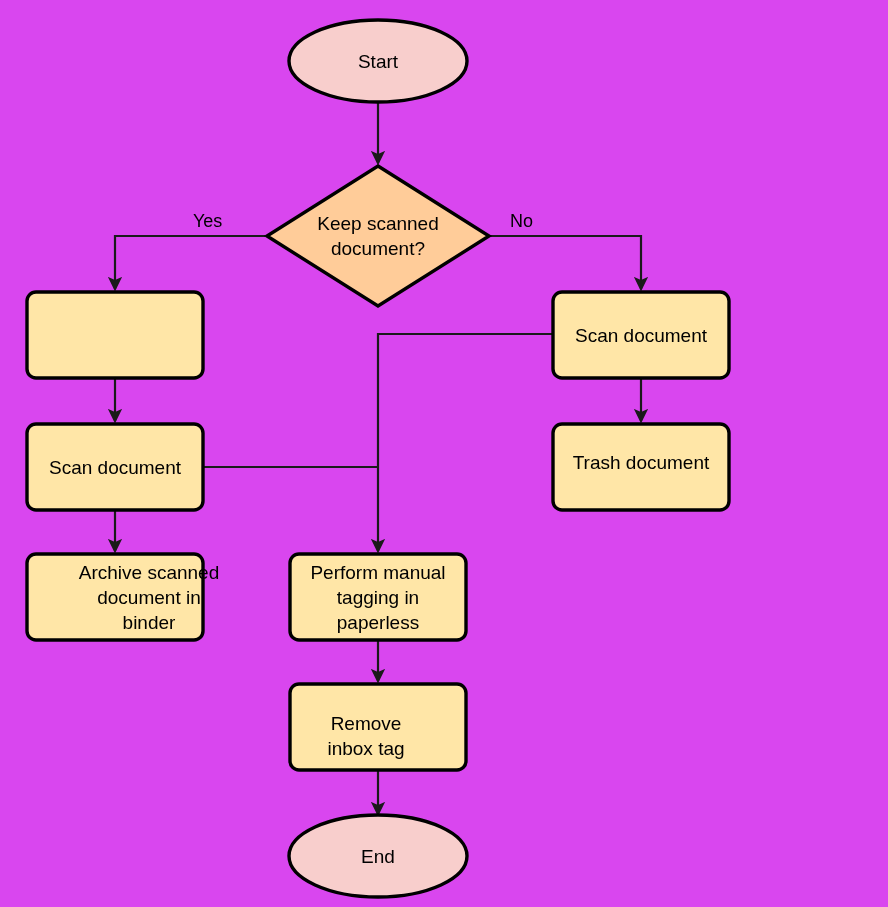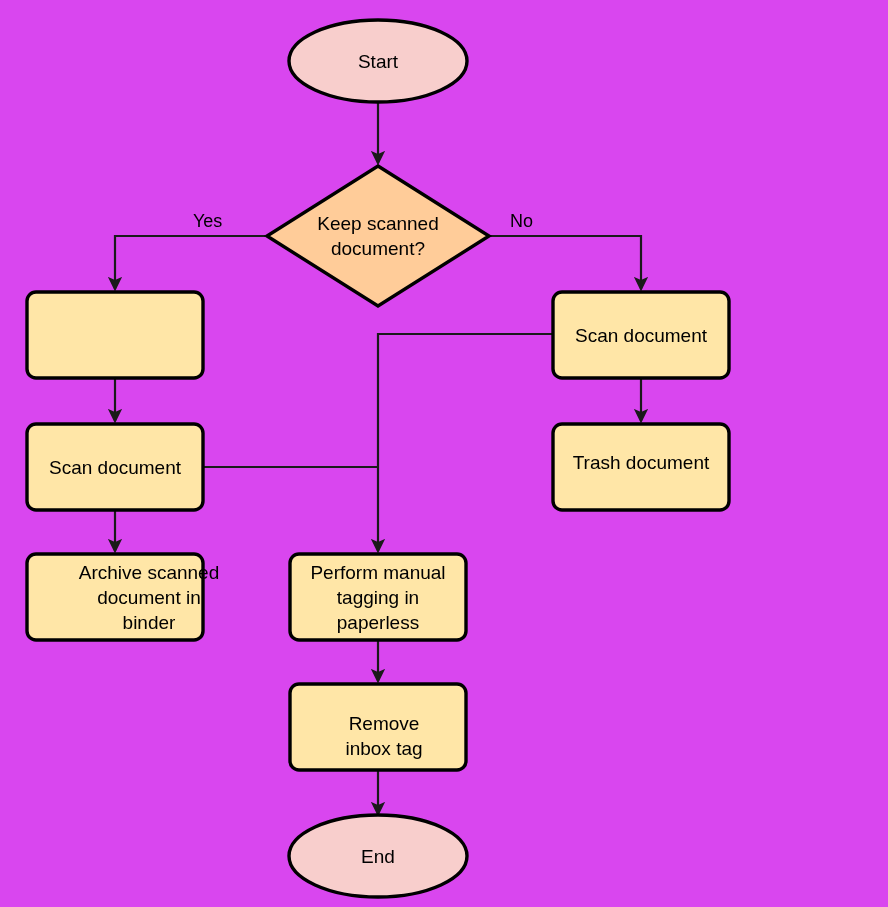--- a/index.html
+++ b/index.html
@@ -120,21 +120,21 @@
 binder</div>
 
   <div class="node-label" style="left:553px; top:424px; width:176px; height:86px; top:292px;">Scan document</div>
 
   <div class="node-label" style="left:553px; top:424px; width:176px; height:76px;">Trash document</div>
 
   <div class="node-label" style="left:290px; top:554px; width:176px; height:86px;">Perform manual
 tagging in
 paperless</div>
 
-  <div class="node-label" style="left:296px; top:684px; width:176px; height:104px;">Remove
+  <div class="node-label" style="left:278px; top:684px; width:176px; height:104px;">Remove
 inbox tag</div>
 
   <div class="node-label" style="left:289px; top:815px; width:178px; height:82px;">End</div>
 
   <div class="edge-label" style="left:193px; top:211px;">Yes</div>
 
   <div class="edge-label" style="left:510px; top:211px;">No</div>
 
 
 </div>

